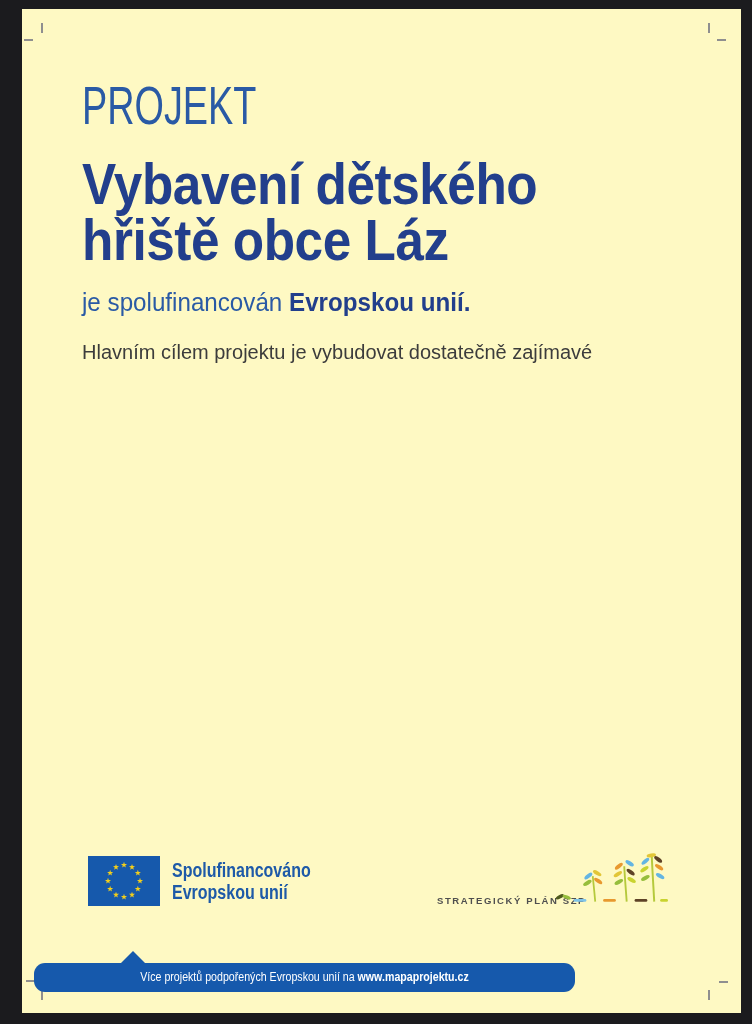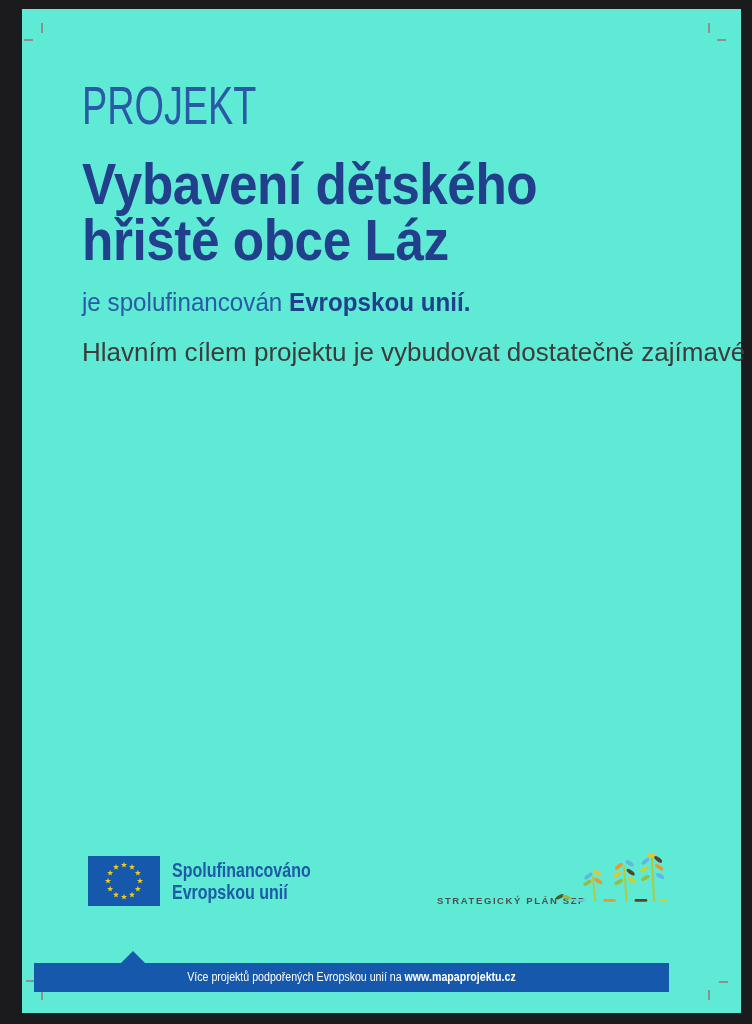--- a/index.html
+++ b/index.html
@@ -3,21 +3,21 @@
 <meta charset="utf-8">
 <style>
   html,body{margin:0;padding:0;}
   body{
     width:752px;height:1024px;position:relative;overflow:hidden;
     background:#1b1b1e;
     font-family:"Liberation Sans", sans-serif;
   }
   .page{
     position:absolute;left:22px;top:9px;width:719px;height:1004px;
-    background:#5eead4;
+    background:#fef9c3;
   }
   
   .mark{position:absolute;background:#8f8f8f;}
   .mark-v{width:2px;height:10px;}
   .mark-h{width:9px;height:2px;}
 
   
   .cond70{transform:scaleX(0.70);transform-origin:0 0;}
   .cond80{transform:scaleX(0.80);transform-origin:0 0;}
   .cond85c{transform:scaleX(0.85);transform-origin:50% 50%;}
@@ -34,38 +34,39 @@
     font-size:57px;line-height:56px;font-weight:700;color:#223f8c;
     white-space:nowrap;letter-spacing:-0.5px;
   }
   .subtitle{
     position:absolute;left:60px;top:280px;
     font-size:26px;line-height:26px;color:#2a5aa5;white-space:nowrap;
   }
   .subtitle .bold{font-weight:700;color:#223f8c;}
   .desc{
     position:absolute;left:60px;top:332px;
-    font-size:26px;line-height:23.5px;color:#3c3c3c;white-space:nowrap;
+    font-size:20px;line-height:23.5px;color:#3c3c3c;white-space:nowrap;
   }
   .eu-logo{position:absolute;left:66px;top:847px;}
   .eu-flag{position:absolute;left:0;top:0;width:72px;height:50px;}
   .eu-text{
     position:absolute;left:84px;top:3px;
     font-size:20px;line-height:22px;font-weight:600;color:#1e5aa8;
     white-space:nowrap;
   }
   .szp-label{
     position:absolute;left:415px;top:886px;
     font-size:9.5px;letter-spacing:1.6px;font-weight:700;color:#4f4f4f;
     white-space:nowrap;
   }
   .szp-plants{position:absolute;left:528px;top:843px;width:118px;height:55px;}
   .footer-bar{
-    position:absolute;left:12px;top:954px;width:635px;height:29px;
+    position:absolute;left:12px;top:954px;width:541px;height:29px;
     background:#1659ac;
+    border-radius:11px;
   }
   .footer-text{
     position:absolute;left:0;top:0;width:100%;height:29px;
     text-align:center;font-size:12.5px;line-height:29px;color:#ffffff;
     white-space:nowrap;
   }
   .footer-text .bold{font-weight:700;}
   .footer-triangle{
     position:absolute;left:87px;top:-12px;width:0;height:0;
     border-left:12px solid transparent;border-right:12px solid transparent;

